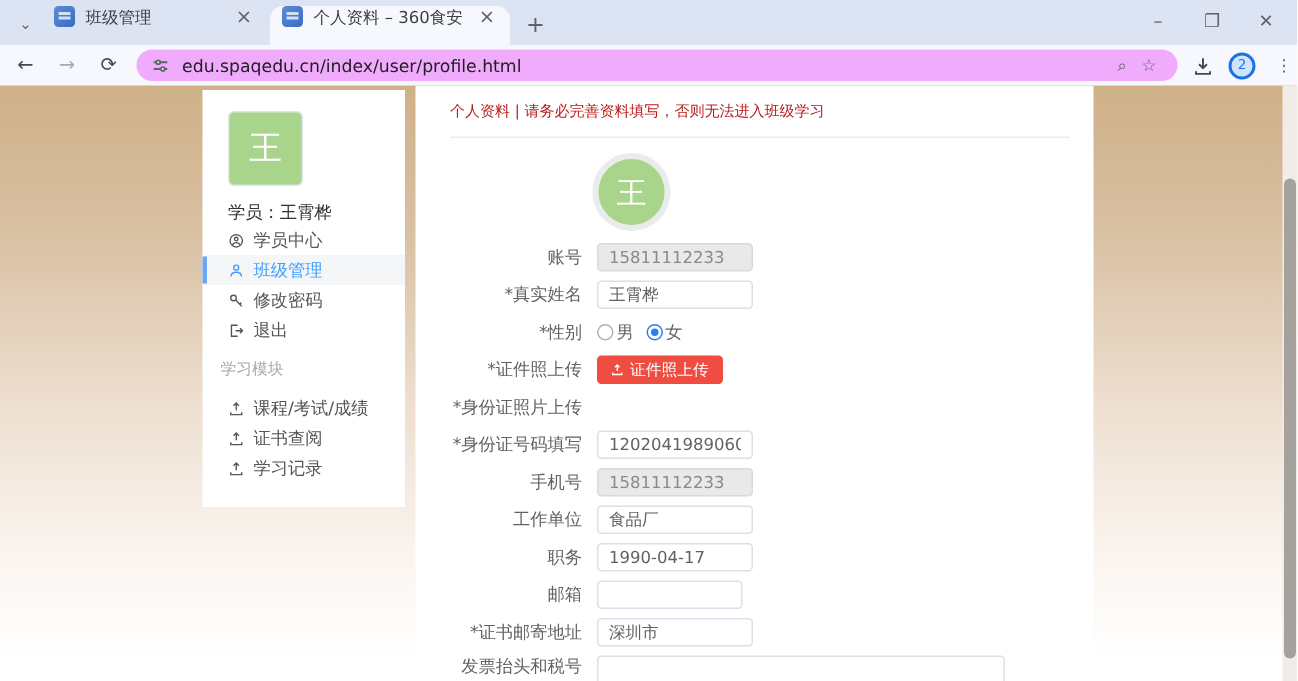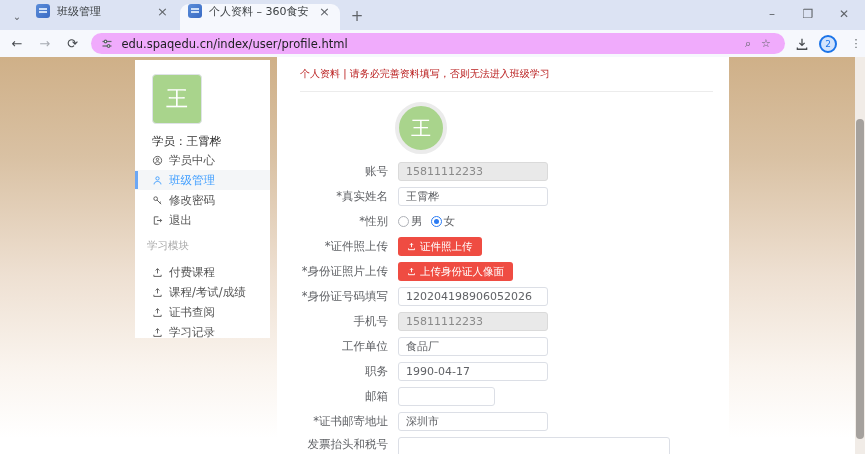--- a/index.html
+++ b/index.html
@@ -50,21 +50,21 @@
 
   
   .main { position:absolute; left:277px; top:0; width:452px; height:397px; background:#fff; padding:10px 0 0 23px; }
   .main-title { font-size:10px; font-weight:normal; color:#b91c1c; }
   .main-divider { width:413px; height:1px; background:#ececec; margin-top:10px; }
   .big-avatar { margin:10px 0 0 95px; width:52px; height:52px; border-radius:50%; background:#a9d48c; border:4px solid #ebebeb; color:#fff; font-size:20px; display:flex; align-items:center; justify-content:center; }
   .form { margin-top:8px; }
   .frow { display:flex; align-items:center; height:19px; margin-bottom:6px; }
   .flabel { width:88px; text-align:right; font-size:11.5px; color:#606266; flex:0 0 auto; }
   .fctrl { margin-left:10px; display:flex; align-items:center; }
-  .tinput { height:19px; width:150px; border:1px solid #dcdfe6; border-radius:3px; font-size:11px; color:#606266; padding:0 7px; font-family:"DejaVu Sans","Liberation Sans",sans-serif; outline:none; background:#fff; }
+  .tinput { height:19px; width:104px; border:1px solid #dcdfe6; border-radius:3px; font-size:11px; color:#606266; padding:0 7px; font-family:"DejaVu Sans","Liberation Sans",sans-serif; outline:none; background:#fff; }
   .tinput:disabled { background:#e9e9e9; border-color:#dadada; color:#8a8a8a; }
   .tinput.short { width:97px; }
   .radio { width:11px; height:11px; border:1px solid #aeb1b7; border-radius:50%; display:inline-block; position:relative; margin-right:2px; background:#fff; cursor:pointer; }
   .radio.checked { border-color:#2b7bf3; }
   .radio.checked:after { content:""; position:absolute; left:2px; top:2px; width:5px; height:5px; border-radius:50%; background:#2b7bf3; }
   .radio-label { font-size:11.5px; color:#606266; margin-right:8px; }
   .red-btn { height:19px; background:#ef4c42; color:#fff; border:none; border-radius:3px; font-size:10.5px; padding:0 9px; display:flex; align-items:center; gap:4px; cursor:pointer; font-family:"DejaVu Sans","Liberation Sans",sans-serif;justify-content:space-between; }
   .red-btn svg { width:9px; height:9px; stroke:#fff; fill:none; stroke-width:2.5; }
   .tarea { width:272px; height:52px; border:1px solid #dcdfe6; border-radius:3px; resize:none; font-family:"DejaVu Sans","Liberation Sans",sans-serif; font-size:11px; padding:4px 7px; outline:none; }
   .frow.top { align-items:flex-start; height:auto; }
@@ -157,26 +157,20 @@
               <path d="M11 12h10M17.5 8.5L21 12l-3.5 3.5"></path>
             </svg>
           <span>退出</span>
         </div>
         <div class="side-section">学习模块</div>
         <div class="gap6"></div>
         <div class="side-item">
           <svg viewBox="0 0 24 24">
               <path d="M12 4v10M8 7.5L12 3.5l4 4M4 17v3.5h16V17"></path>
             </svg>
-          <span>付费课程</span>
-        </div>
-        <div class="side-item">
-          <svg viewBox="0 0 24 24">
-              <path d="M12 4v10M8 7.5L12 3.5l4 4M4 17v3.5h16V17"></path>
-            </svg>
           <span>课程/考试/成绩</span>
         </div>
         <div class="side-item">
           <svg viewBox="0 0 24 24">
               <path d="M12 4v10M8 7.5L12 3.5l4 4M4 17v3.5h16V17"></path>
             </svg>
           <span>证书查阅</span>
         </div>
         <div class="side-item">
           <svg viewBox="0 0 24 24">
@@ -225,28 +219,20 @@
               <svg viewBox="0 0 24 24">
                   <path d="M12 4v10M8 7.5L12 3.5l4 4M4 17v3.5h16V17"></path>
                 </svg>
               <span>证件照上传</span>
             </button>
           </span>
         </div>
 
         <div class="frow">
           <span class="flabel">*身份证照片上传</span>
-          <span class="fctrl">
-            <button class="red-btn">
-              <svg viewBox="0 0 24 24">
-                  <path d="M12 4v10M8 7.5L12 3.5l4 4M4 17v3.5h16V17"></path>
-                </svg>
-              <span>上传身份证人像面</span>
-            </button>
-          </span>
         </div>
 
         <div class="frow">
           <span class="flabel">*身份证号码填写</span>
           <span class="fctrl">
               <input class="tinput" value="120204198906052026" style="">
             </span>
         </div>
 
         <div class="frow">

